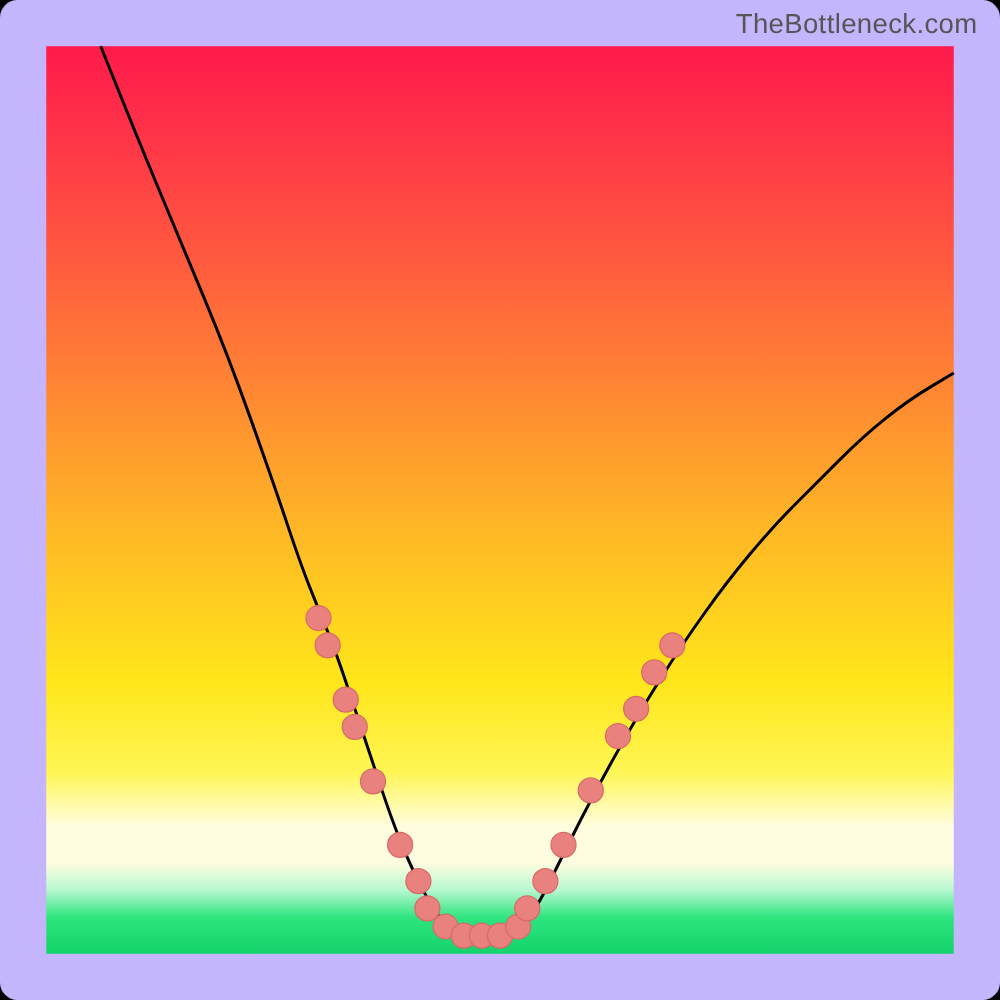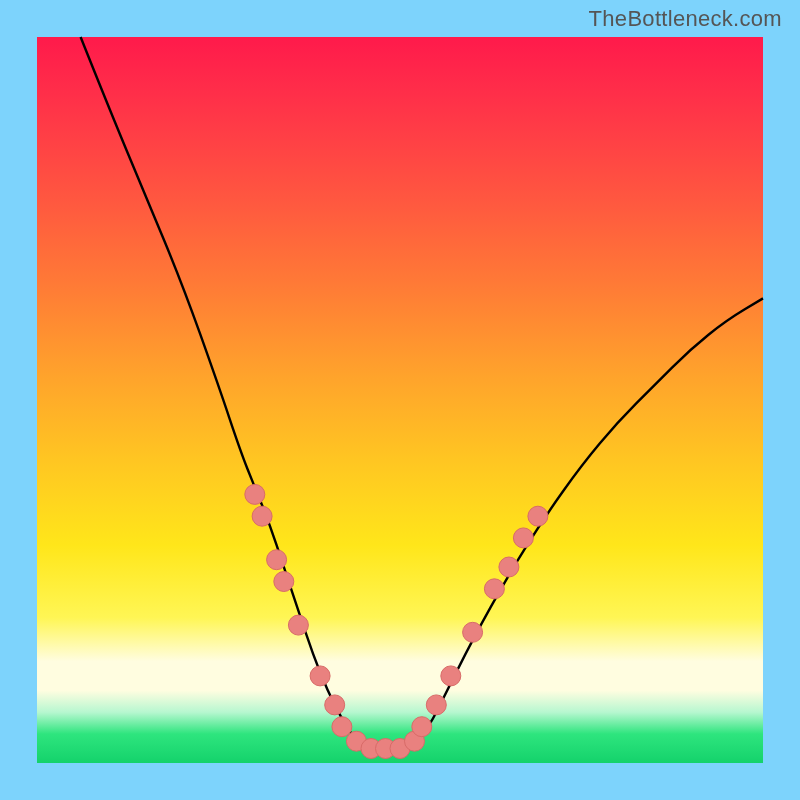--- a/index.html
+++ b/index.html
@@ -8,21 +8,22 @@
     width: 800px;
     height: 800px;
     overflow: hidden;
     background: #000;
     font-family: Arial, Helvetica, sans-serif;
   }
   .stage {
     position: relative;
     width: 800px;
     height: 800px;
-    background: #7dd3fc;
+    background: #c4b5fd;
+    border-radius: 14px;
   }
   .plot-area {
     position: absolute;
     left: 37px;
     top: 37px;
     width: 726px;
     height: 726px;
     
     background:
       linear-gradient(

